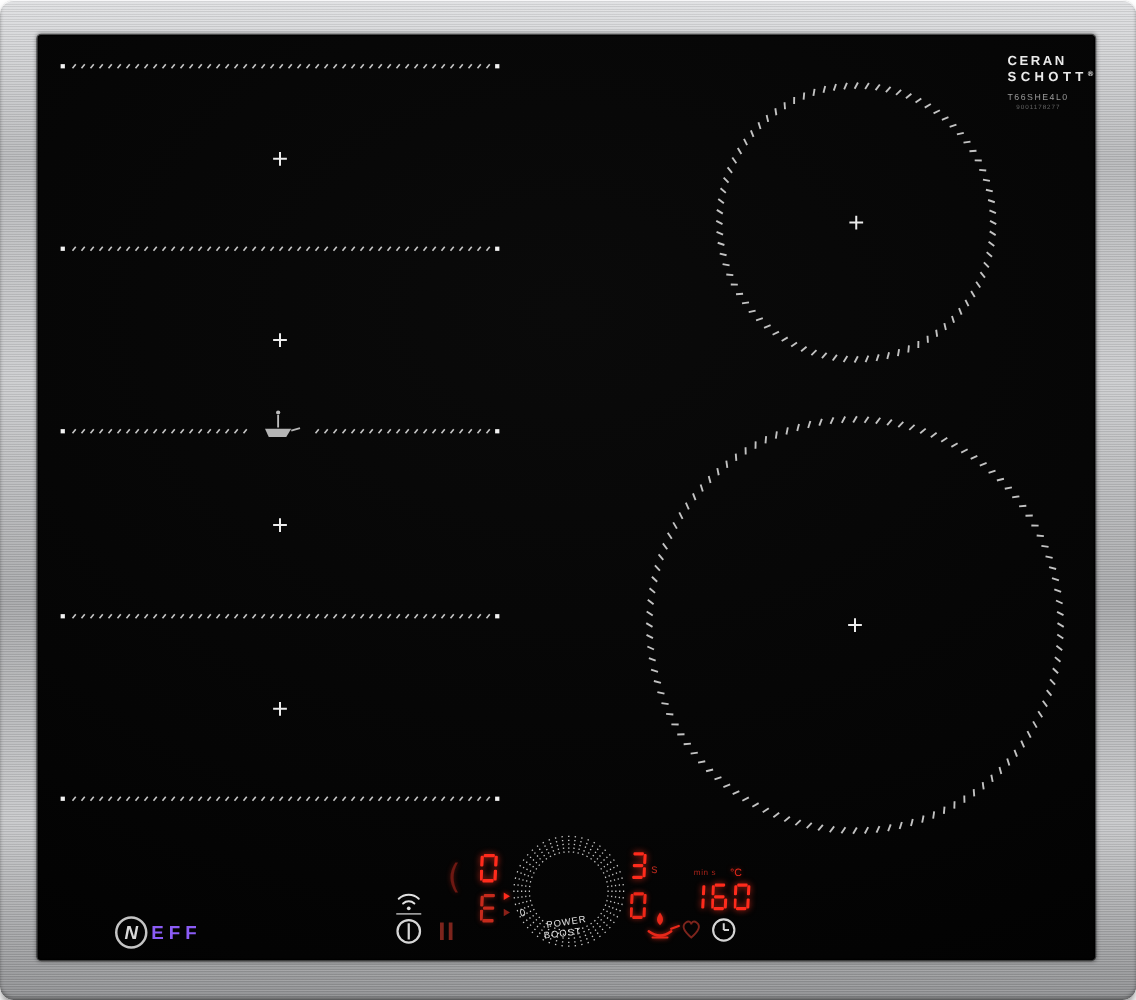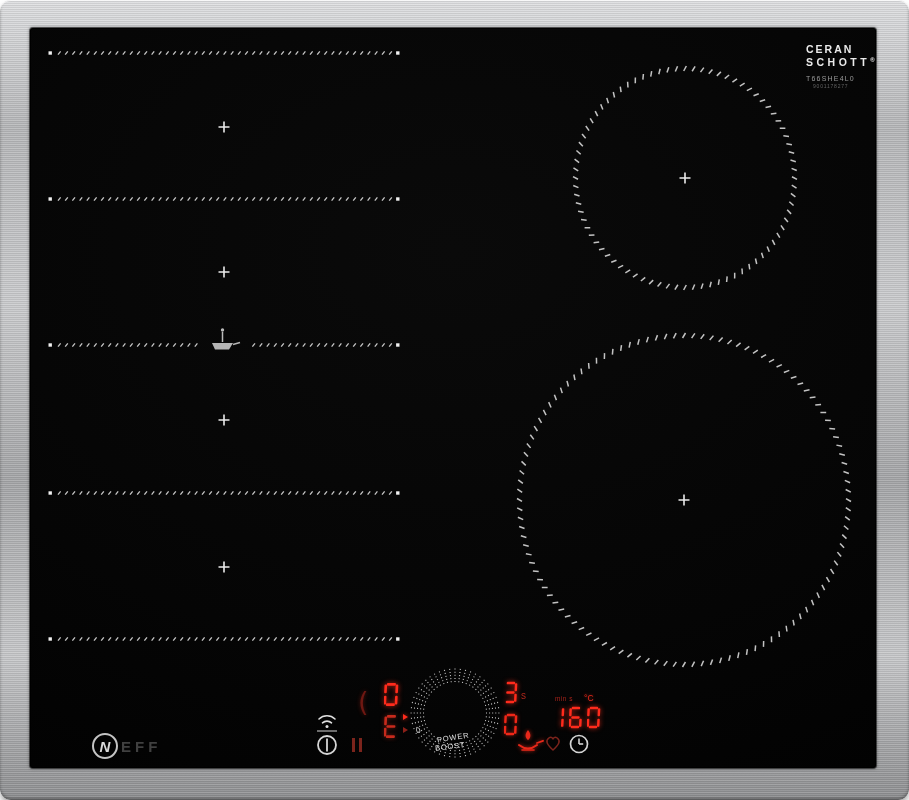--- a/index.html
+++ b/index.html
@@ -47,21 +47,21 @@
 
   
   .dial-label{position:absolute;color:#e3e3e3;font-size:7.5px;letter-spacing:.8px;}
   .dial-zero{position:absolute;left:416px;top:726px;font-size:8px;color:#dddddd;transform:rotate(-14deg);}
 
   
   .neff{position:absolute;left:92px;top:733px;display:flex;align-items:center;}
   .neff-circle{width:22px;height:22px;border:2px solid #c4c4c4;border-radius:50%;
                display:flex;align-items:center;justify-content:center;}
   .neff-n{font-weight:bold;font-style:italic;font-size:15px;color:#d9d9d9;line-height:1;}
-  .neff-rest{margin-left:3px;font-weight:bold;font-size:15px;letter-spacing:4px;color:#404040;}
+  .neff-rest{margin-left:3px;font-weight:bold;font-size:15px;letter-spacing:4px;color:#8b5cf6;}
 
   
   .schott{position:absolute;left:806px;top:43px;color:#eaeaea;}
   .schott-line1{font-weight:bold;font-size:10.5px;letter-spacing:2px;}
   .schott-line2{font-weight:bold;font-size:10.5px;letter-spacing:3.5px;margin-top:1px;}
   .schott-reg{font-size:6px;vertical-align:super;letter-spacing:0;}
   .model{margin-top:7px;font-size:7px;color:#9b9b9b;letter-spacing:1.2px;}
   .serial{margin-top:1px;margin-left:7px;font-size:5px;color:#646464;letter-spacing:.8px;}
 
   .ctl{position:absolute;}

